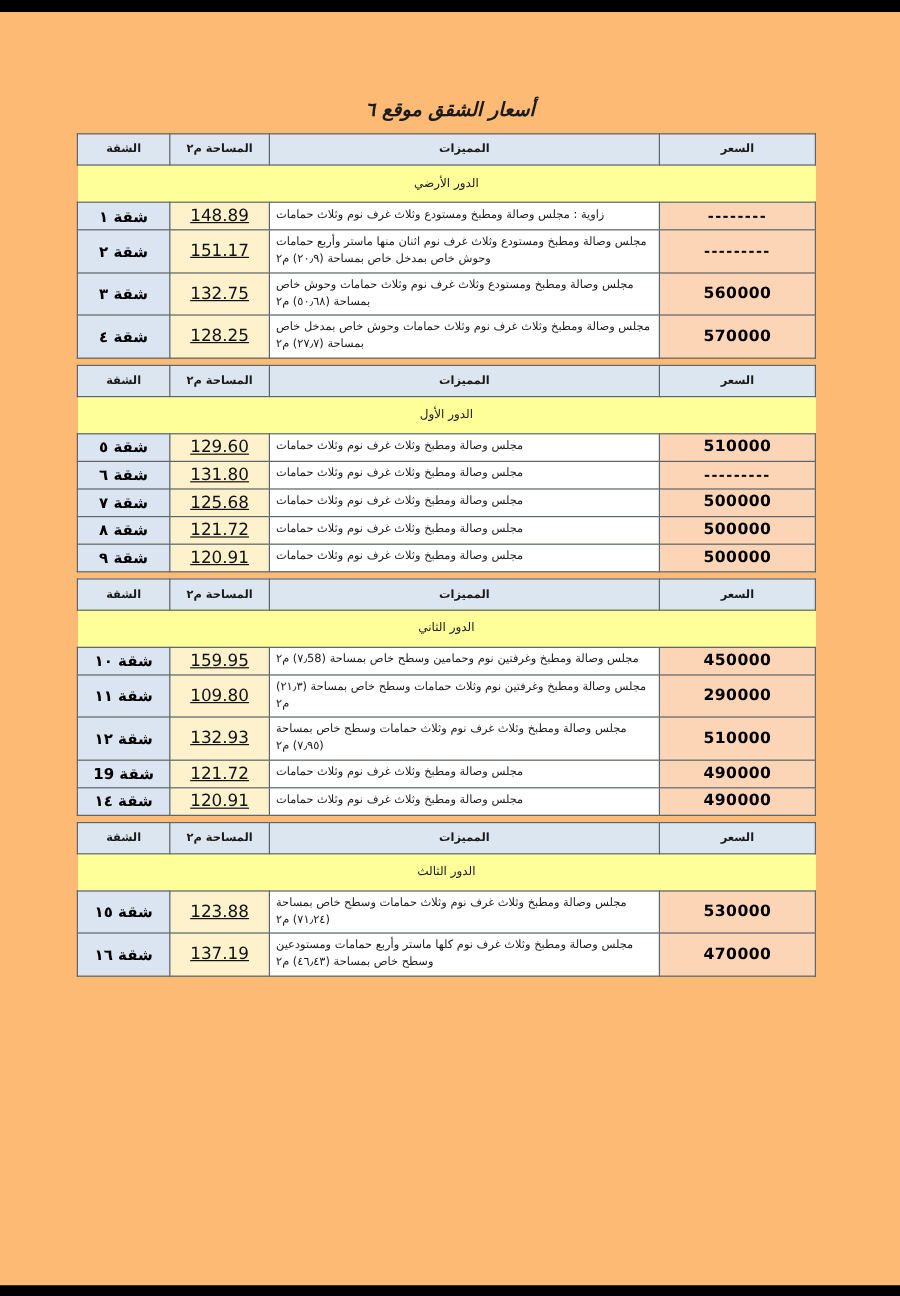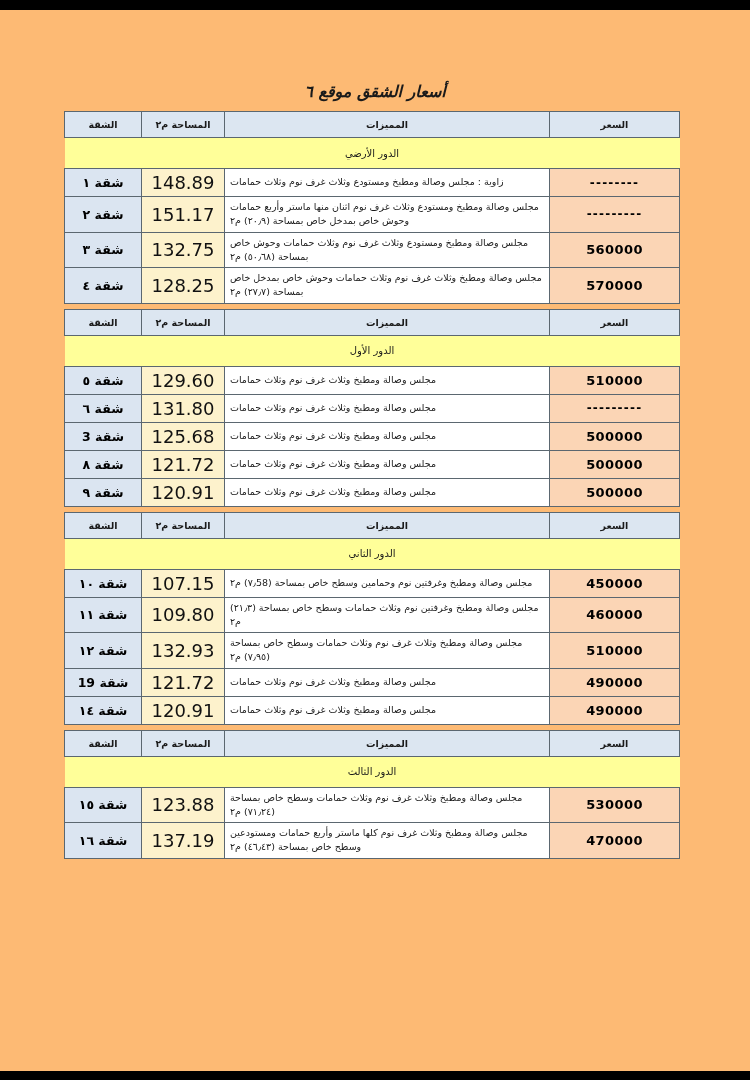--- a/index.html
+++ b/index.html
@@ -98,23 +98,24 @@
   td.apt {
     background: #dbe5f1;
     text-align: center;
     font-weight: bold;
     font-size: 12.5px;
     color: #000000;
   }
   td.area {
     background: #fdf2cc;
     text-align: center;
-    font-size: 18px;
+    font-size: 14px;
     color: #111111;
     direction: ltr;
+    text-decoration: underline;
   }
   td.feat {
     background: #ffffff;
     text-align: left;
     font-size: 9.5px;
     line-height: 1.5;
     color: #1a1a1a;
     direction: rtl;
   }
   td.price {
@@ -219,21 +220,21 @@
           <tr>
             <td class="cell price empty">---------</td>
             <td class="cell feat">مجلس وصالة ومطبخ وثلاث غرف نوم وثلاث حمامات</td>
             <td class="cell area">131.80</td>
             <td class="cell apt">شقة ٦</td>
           </tr>
           <tr>
             <td class="cell price">500000</td>
             <td class="cell feat">مجلس وصالة ومطبخ وثلاث غرف نوم وثلاث حمامات</td>
             <td class="cell area">125.68</td>
-            <td class="cell apt">شقة 3</td>
+            <td class="cell apt">شقة ٧</td>
           </tr>
           <tr>
             <td class="cell price">500000</td>
             <td class="cell feat">مجلس وصالة ومطبخ وثلاث غرف نوم وثلاث حمامات</td>
             <td class="cell area">121.72</td>
             <td class="cell apt">شقة ٨</td>
           </tr>
           <tr>
             <td class="cell price">500000</td>
             <td class="cell feat">مجلس وصالة ومطبخ وثلاث غرف نوم وثلاث حمامات</td>
@@ -260,25 +261,25 @@
             <td class="cell hd">السعر</td>
             <td class="cell hd">المميزات</td>
             <td class="cell hd">المساحة م٢</td>
             <td class="cell hd">الشقة</td>
           </tr>
         </thead>
         <tbody>
           <tr>
             <td class="cell price">450000</td>
             <td class="cell feat">مجلس وصالة ومطبخ وغرفتين نوم وحمامين وسطح خاص بمساحة (٧٫58) م٢</td>
-            <td class="cell area">107.15</td>
+            <td class="cell area">159.95</td>
             <td class="cell apt">شقة ١٠</td>
           </tr>
           <tr>
-            <td class="cell price">460000</td>
+            <td class="cell price">290000</td>
             <td class="cell feat">مجلس وصالة ومطبخ وغرفتين نوم وثلاث حمامات وسطح خاص بمساحة (٢١٫٣) م٢</td>
             <td class="cell area">109.80</td>
             <td class="cell apt">شقة ١١</td>
           </tr>
           <tr>
             <td class="cell price">510000</td>
             <td class="cell feat">مجلس وصالة ومطبخ وثلاث غرف نوم وثلاث حمامات وسطح خاص بمساحة (٧٫٩٥) م٢</td>
             <td class="cell area">132.93</td>
             <td class="cell apt">شقة ١٢</td>
           </tr>

